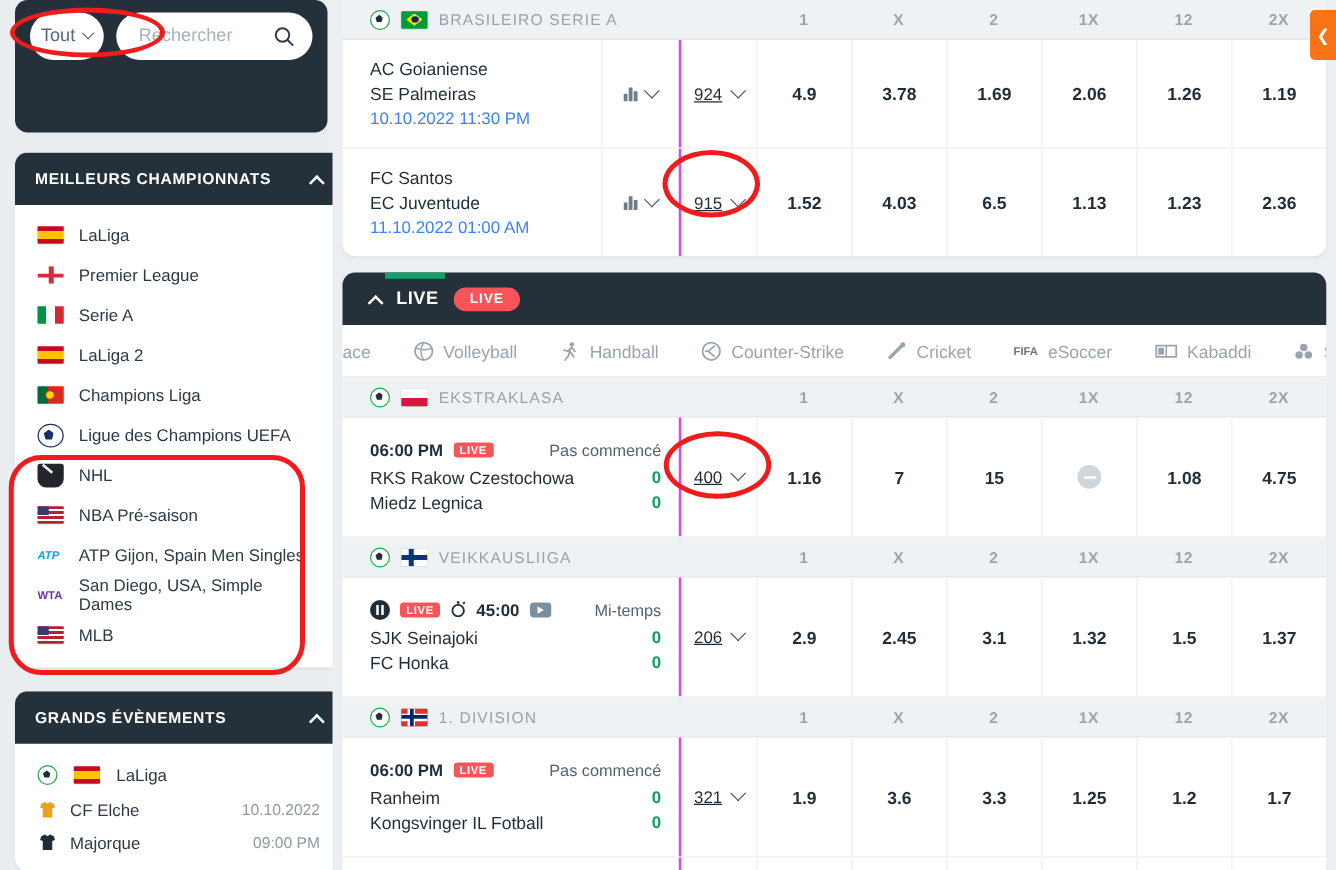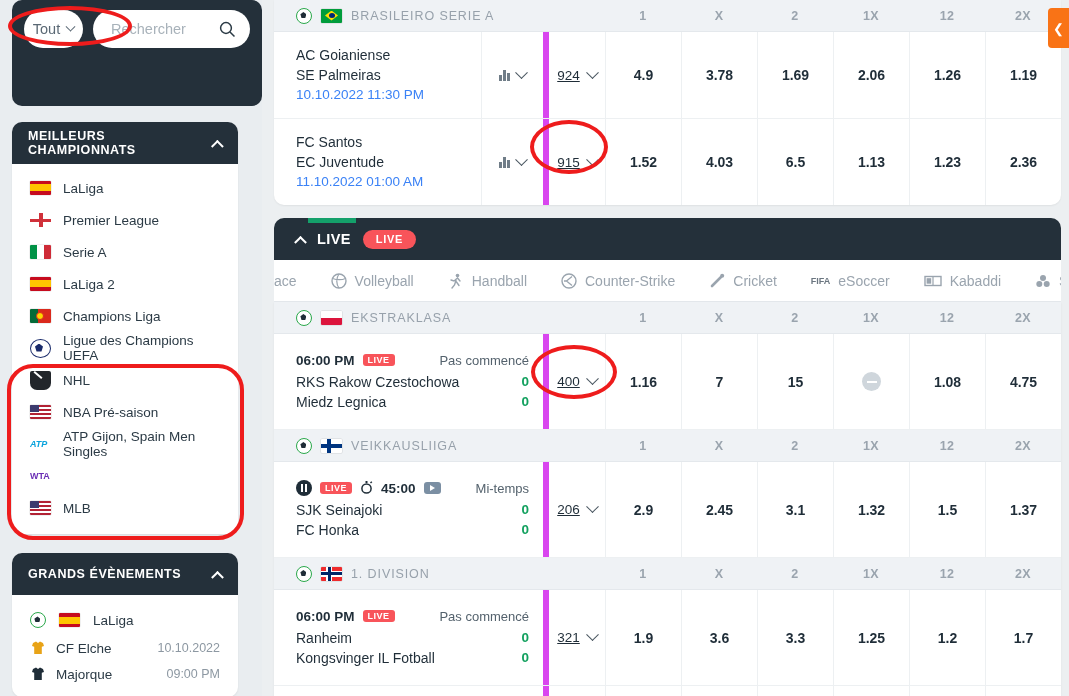--- a/index.html
+++ b/index.html
@@ -66,21 +66,21 @@
     justify-content: space-between;
   }
   .pill-search input {
     border: 0; outline: 0; background: transparent;
     font-family: "Liberation Sans", sans-serif;
     font-size: 14.5px; color: #2b3a45; width: 110px;
   }
   .pill-search input::placeholder { color: #a8b2ba; }
 
   .panel {
-    width: 226px; margin: 16px 0 0 6px;
+    width: 262px; margin: 16px 0 0 6px;
     background: #ffffff;
     border-radius: 10px;
     overflow: hidden;
     box-shadow: 0 1px 2px rgba(0,0,0,.07);
   }
   .panel-head {
     background: #24303a;
     color: #ffffff;
     height: 42px;
     display: flex; align-items: center; justify-content: space-between;
@@ -184,21 +184,21 @@
     line-height: 1;
   }
   .m-tools {
     flex: 0 0 62px;
     display: flex; align-items: center; justify-content: center; gap: 7px;
     border-left: 1px solid #edf0f2;
   }
   .m-count {
     flex: 0 0 62px;
     display: flex; align-items: center; justify-content: center; gap: 8px;
-    border-left: 6px solid #d946ef;
+    border-left: 2px solid #d946ef;
     font-size: 13.5px; color: #1f2d38;
   }
   .m-count .num { text-decoration: underline; }
   .chev {
     display: inline-block; width: 9px; height: 9px;
     border-right: 1.7px solid #4a5761; border-bottom: 1.7px solid #4a5761;
     transform: rotate(45deg) translate(-2px,-2px);
   }
   .chev-up {
     display: inline-block; width: 9px; height: 9px;
@@ -381,20 +381,21 @@
           <span class="flag" style="background:transparent;box-shadow:none;">
             <span style="position:absolute;left:0;top:2px;font-size:9px;font-weight:bold;font-style:italic;color:#0aa3dc;font-family:'Liberation Sans',sans-serif;">ATP</span>
           </span>
           <span>ATP Gijon, Spain Men Singles</span>
         </div>
 
         <div class="league-row">
           <span class="flag" style="background:transparent;box-shadow:none;">
             <span style="position:absolute;left:0;top:2px;font-size:9px;font-weight:bold;color:#6b2fb5;font-family:'Liberation Sans',sans-serif;">WTA</span>
           </span>
+          <span>San Diego, USA, Simple Dames</span>
         </div>
 
         <div class="league-row">
           <span class="flag" style="background:repeating-linear-gradient(#b22234 0 2px,#fff 2px 4px);">
             <span style="position:absolute;left:0;top:0;width:9px;height:7px;background:#3c3b6e;"></span>
           </span>
           <span>MLB</span>
         </div>
 
       </div>

